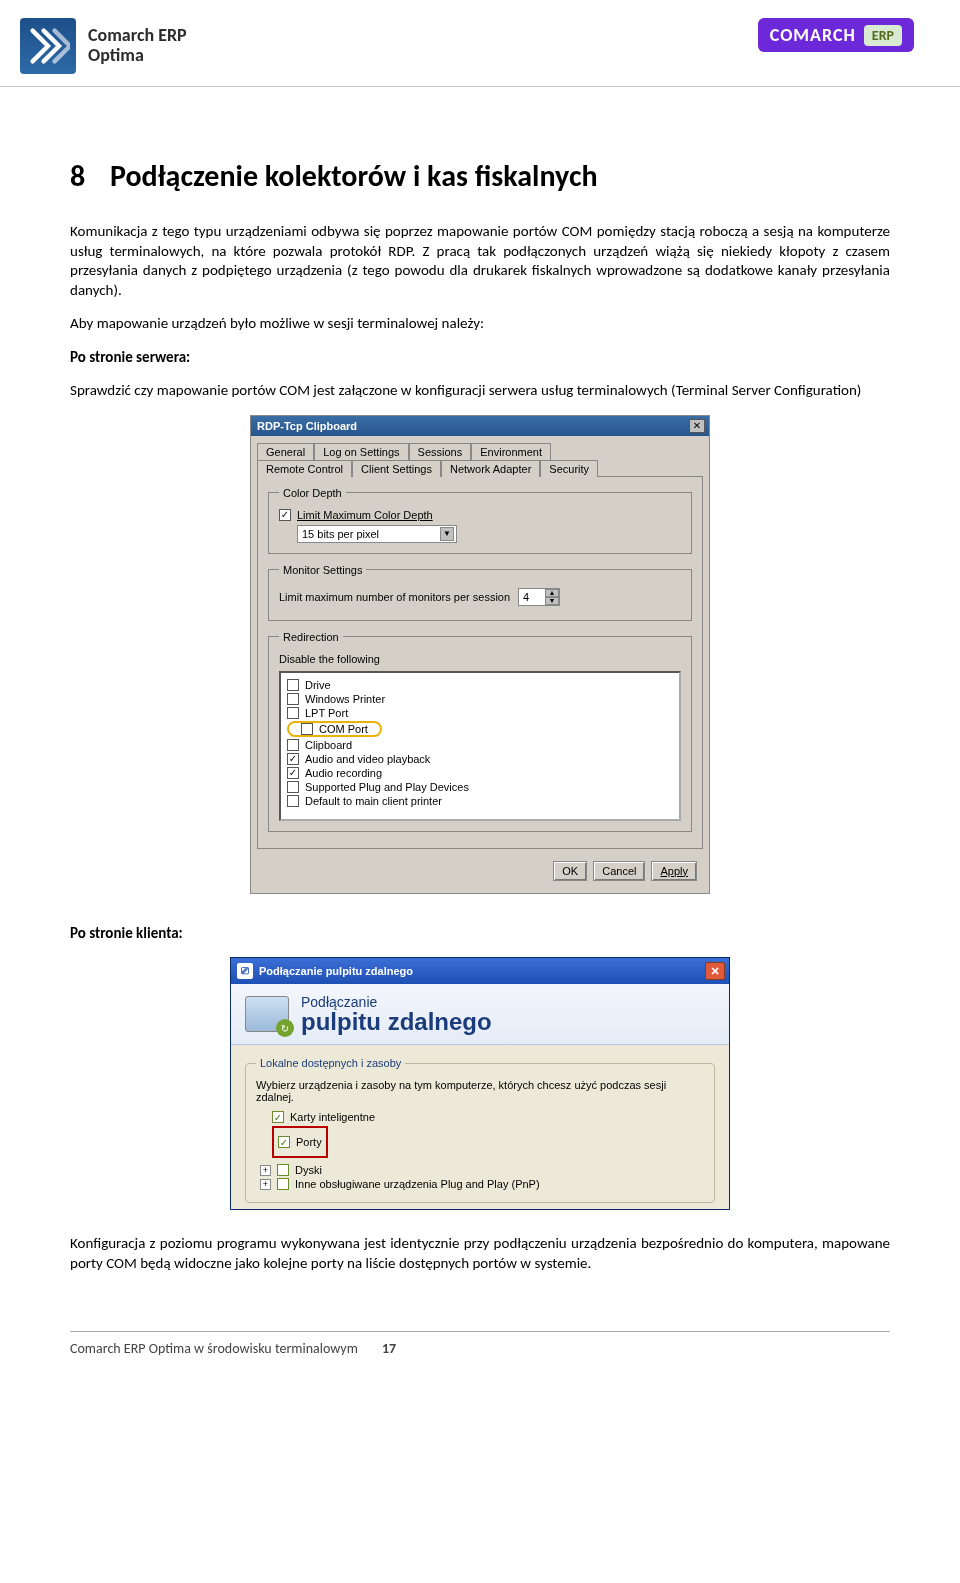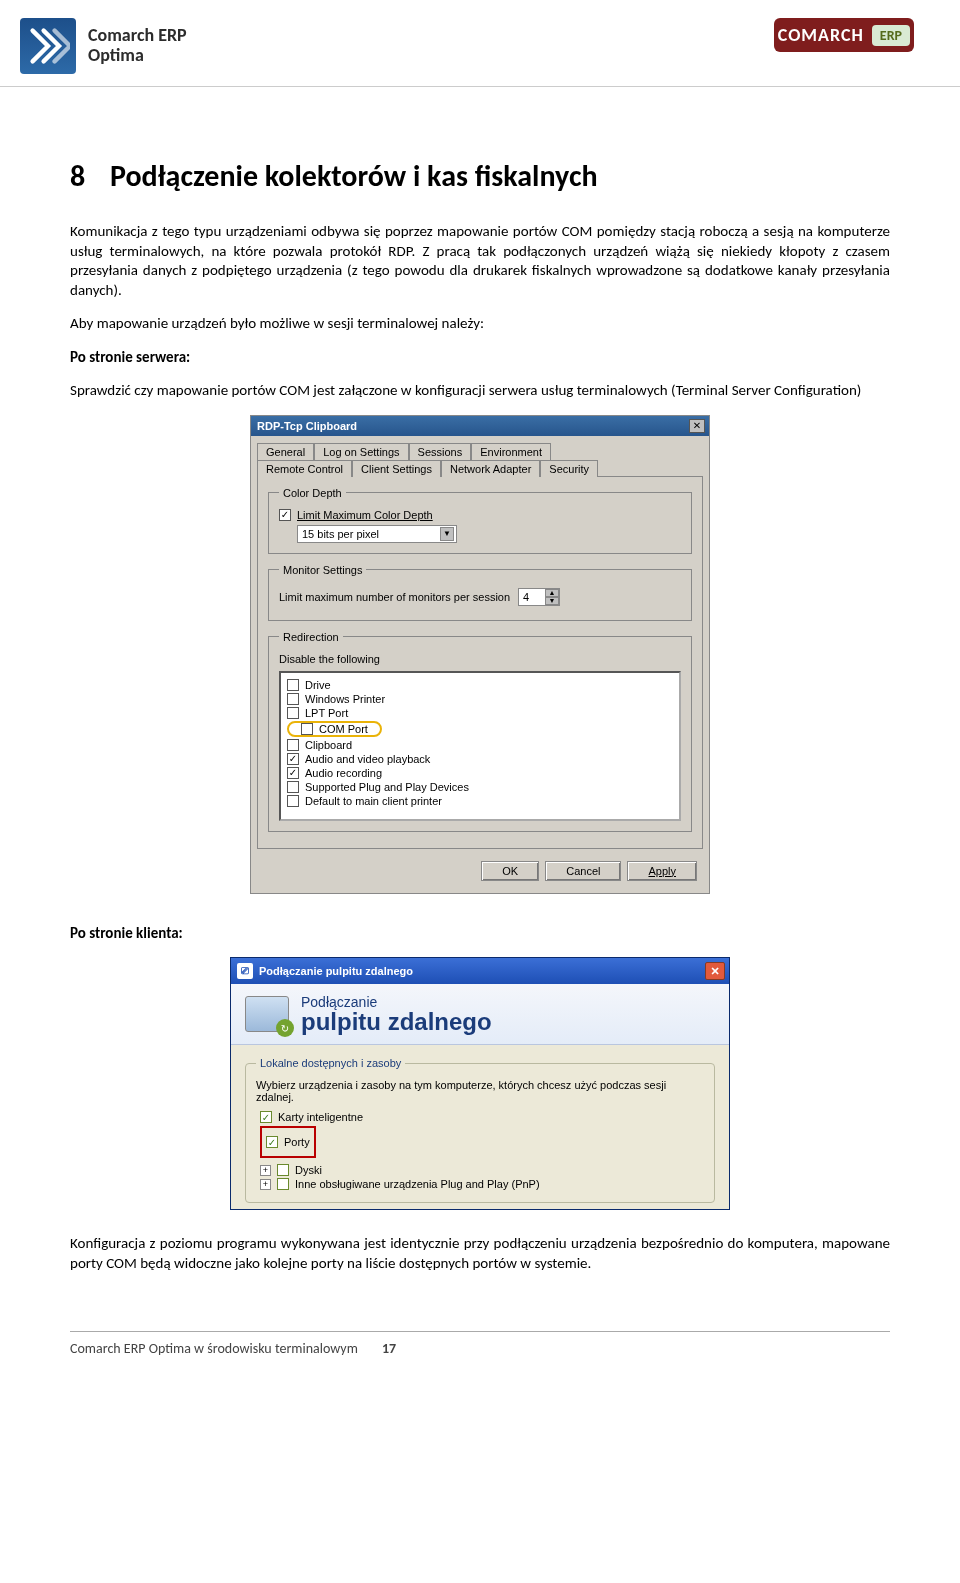--- a/index.html
+++ b/index.html
@@ -24,23 +24,23 @@
     width: 56px; height: 56px;
     background: linear-gradient(#1d4f8a,#2d6aa8);
     border-radius: 4px;
     display: flex; align-items: center; justify-content: center;
   }
   .logo-chev svg { width: 44px; height: 44px; }
   .logo-text { font-weight: 700; color: #2c2c2c; line-height: 1.1; }
   .logo-text .l1 { font-size: 18px; }
   .logo-text .l2 { font-size: 18px; }
   .logo-right {
-    background: #7f1d1d;
+    background: #6d28d9;
     border-radius: 6px;
-    padding: 6px 4px;
+    padding: 6px 12px;
     display: flex; align-items: center; gap: 8px;
     color: #fff;
   }
   .logo-right .brand { font-weight: 700; font-size: 18px; letter-spacing: 1px; }
   .logo-right .erp {
     background: #d9ead3; color: #556b1c;
     border-radius: 4px; padding: 2px 8px;
     font-weight: 700; font-size: 14px; text-align: center;
   }
   
@@ -86,40 +86,40 @@
     width:160px;border:1px solid #888;background:#fff;padding:1px 2px 1px 4px;
   }
   .sel .arrow{width:14px;height:14px;background:#c0c0c0;border:1px solid #888;display:flex;align-items:center;justify-content:center;font-size:8px;}
   .monrow{display:flex;align-items:center;gap:8px;margin:4px 0;}
   .spin{display:inline-flex;align-items:center;border:1px solid #888;background:#fff;padding:0 0 0 4px;}
   .spin span.v{width:22px;}
   .spin .arrs{display:flex;flex-direction:column;}
   .spin .arrs div{width:14px;height:8px;border:1px solid #888;background:#c0c0c0;font-size:7px;display:flex;align-items:center;justify-content:center;}
   .redir-list{border:2px inset #aaa;background:#fff;padding:4px 4px 4px 6px;height:150px;overflow:hidden;}
   .btnrow{display:flex;justify-content:flex-end;gap:6px;padding:6px;margin:0 6px 6px 6px;}
-  .btn{border:1px solid #888;background:#d4d0c8;padding:3px 20px;box-shadow:inset 1px 1px 0 #fff,inset -1px -1px 0 #777;}
+  .btn{border:1px solid #888;background:#d4d0c8;padding:3px 8px;box-shadow:inset 1px 1px 0 #fff,inset -1px -1px 0 #777;}
   .circled{border:2px solid #eab308;border-radius:8px;padding:0 12px;}
   
   .xpdlg{width:500px;margin:8px auto 24px auto;border:1px solid #0a2a6c;font-family:Tahoma,Arial,sans-serif;font-size:11px;color:#000;}
   .xpdlg .xptitle{
     background:linear-gradient(#3b6fd6,#1e4fb5);color:#fff;
     display:flex;align-items:center;justify-content:space-between;padding:4px 4px 4px 6px;font-weight:700;
   }
   .xpdlg .xptitle .xicon{width:16px;height:16px;background:#fff;border-radius:2px;display:flex;align-items:center;justify-content:center;color:#1e4fb5;font-size:10px;}
   .xpdlg .xptitle .xclose{width:20px;height:18px;background:#e25a3c;border:1px solid #843a25;border-radius:2px;display:flex;align-items:center;justify-content:center;color:#fff;}
   .xpdlg .xpbanner{background:linear-gradient(#f4f6fb,#e4ecf8);padding:10px 14px;display:flex;align-items:center;gap:12px;border-bottom:1px solid #b9c6df;}
   .xpdlg .mon{width:44px;height:36px;border:1px solid #888;border-radius:3px;background:linear-gradient(#cfe0f2,#9cb9da);position:relative;}
   .xpdlg .mon .dot{position:absolute;right:-6px;bottom:-6px;width:18px;height:18px;border-radius:50%;background:#74a32f;color:#fff;display:flex;align-items:center;justify-content:center;font-size:10px;}
   .xpdlg .bantxt .l1{font-size:14px;color:#1b3c7a;}
   .xpdlg .bantxt .l2{font-size:24px;font-weight:700;color:#1b3c7a;line-height:1;}
   .xpdlg .xpbody{background:#ece9d8;padding:12px 14px 6px 14px;}
   .xpdlg fieldset{border:1px solid #b9b9a0;border-radius:4px;padding:6px 10px 10px 10px;margin:0;}
   .xpdlg legend{color:#1b3c7a;padding:0 4px;}
   .xpdlg .desc{margin:4px 0 8px 0;}
-  .xpdlg .xchk{display:flex;align-items:center;gap:6px;margin:3px 4px;}
+  .xpdlg .xchk{display:flex;align-items:center;gap:6px;margin:3px 16px;}
   .xpdlg .xbox{width:12px;height:12px;border:1px solid #6a8a2e;background:#fff;display:flex;align-items:center;justify-content:center;color:#3a7a1e;font-size:10px;}
   .xpdlg .xbox.checked::after{content:"✓";}
   .xpdlg .tree{margin-top:6px;}
   .xpdlg .trow{display:flex;align-items:center;gap:6px;margin:2px 0 2px 4px;}
   .xpdlg .exp{width:11px;height:11px;border:1px solid #888;font-size:9px;display:flex;align-items:center;justify-content:center;background:#fff;}
   .xpdlg .tbox{width:12px;height:12px;border:1px solid #6a8a2e;background:#fff;}
   .xpdlg .circled{border:2px solid #b90000;border-radius:0;padding:8px 4px;display:inline-flex;align-items:center;gap:6px;}
   
   .footerbar{border-top:1px solid #aaa;margin:34px 70px 0 70px;padding:8px 0 20px 0;font-size:14px;color:#444;display:flex;gap:24px;}
 </style>

